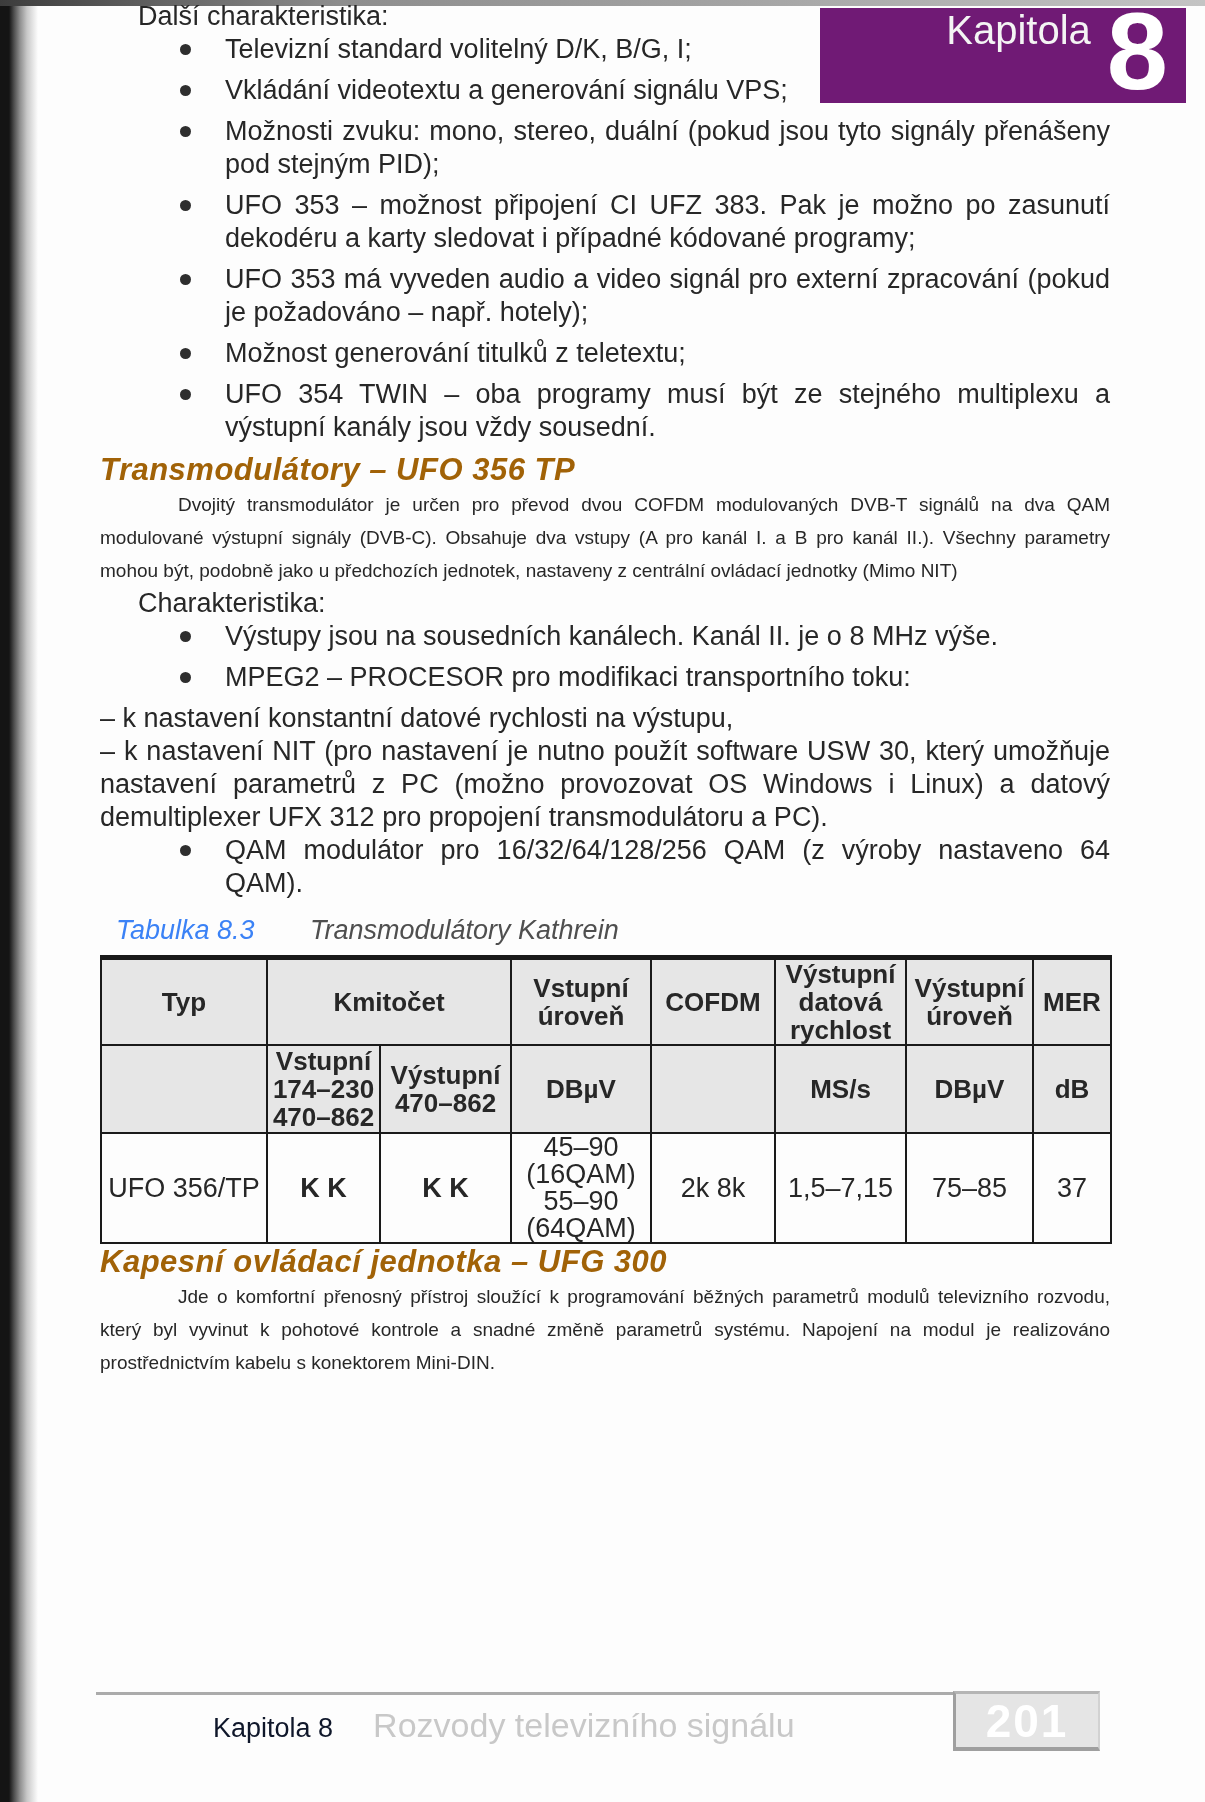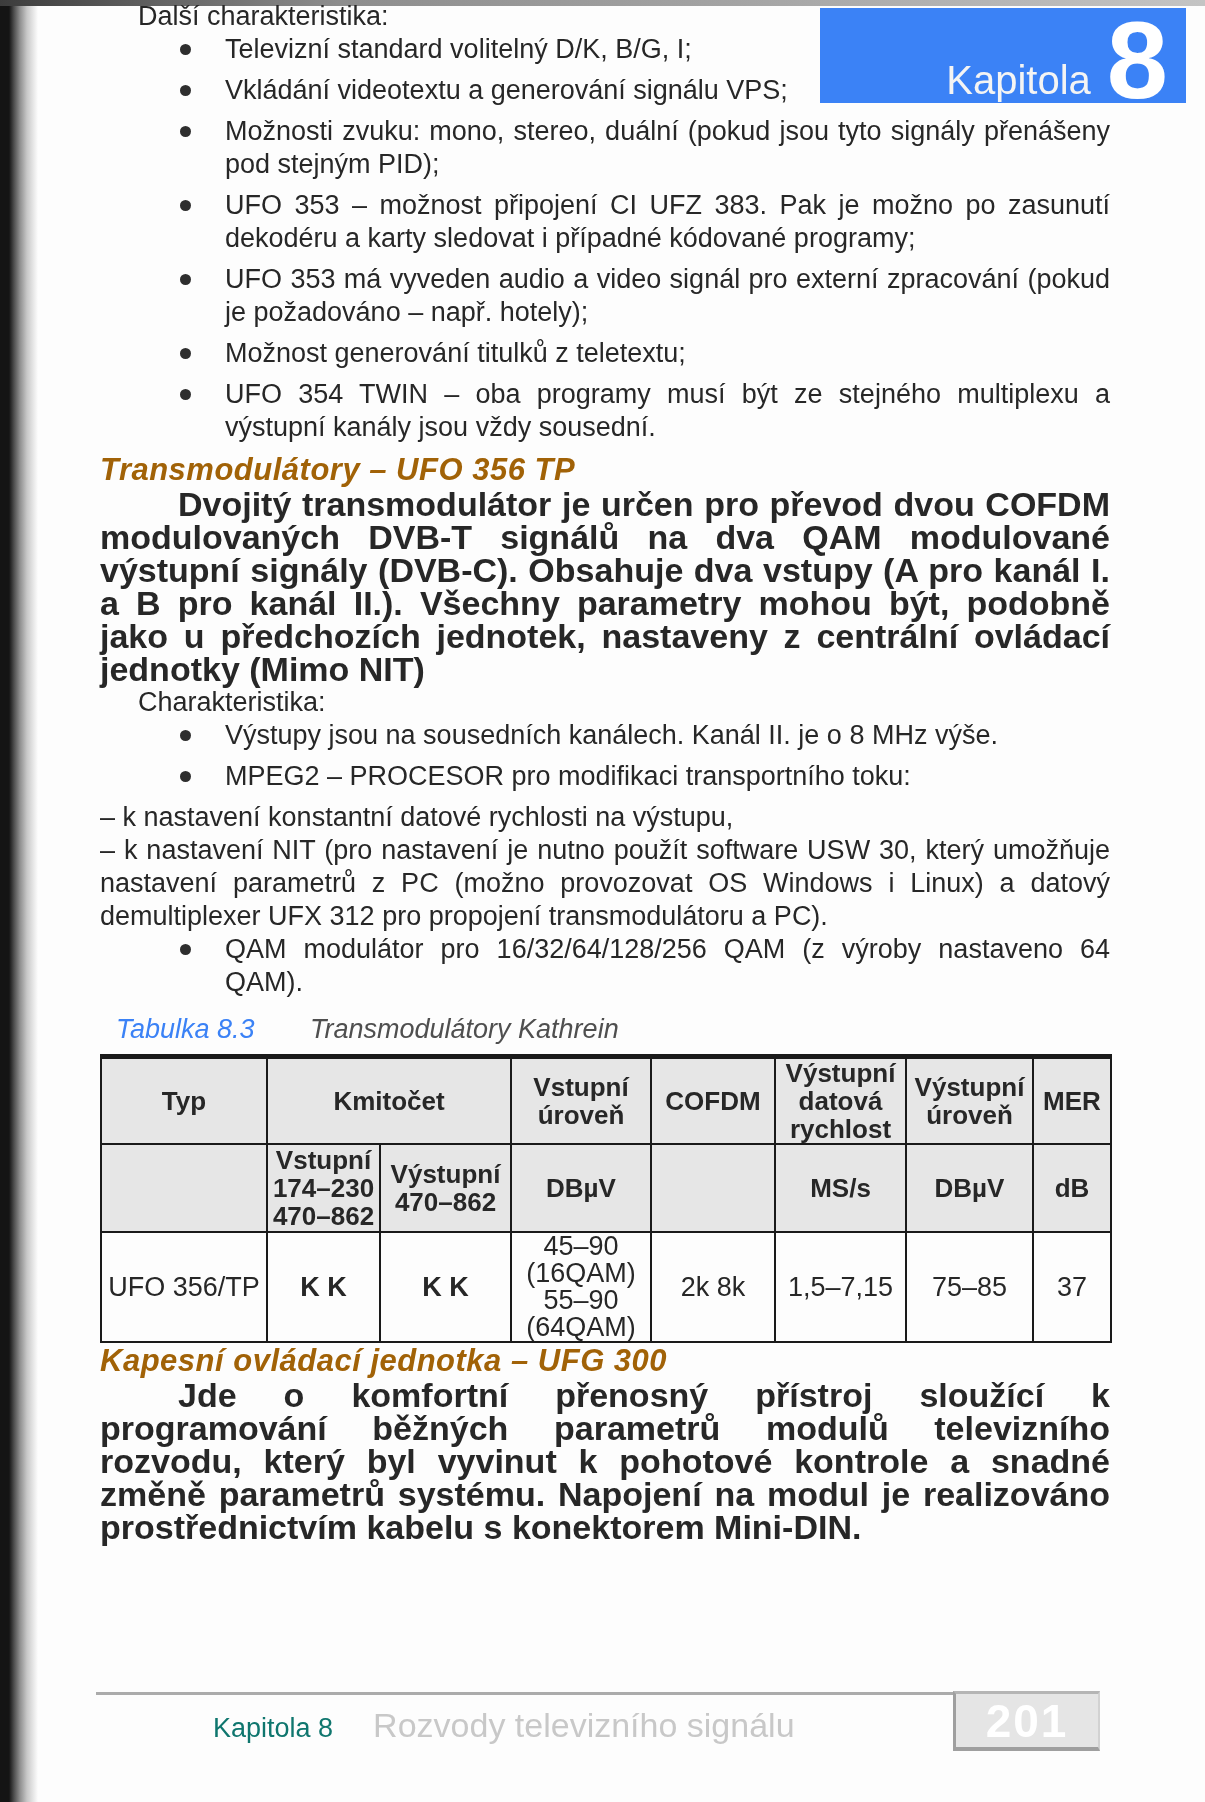--- a/index.html
+++ b/index.html
@@ -13,21 +13,21 @@
     position:absolute; left:0; top:0; width:38px; height:100%;
     background:linear-gradient(to right,#141414 0px,#141414 9px,#4e4e4e 14px,#8f8f8f 20px,#c8c8c8 27px,rgba(255,255,255,0) 38px);
   }
   .topedge {
     position:absolute; top:0; left:0; width:100%; height:6px;
     background:linear-gradient(to right,#3c3c3c,#8d8d8d 28%,#a3a3a3 60%,#c4c4c4);
   }
   
   .chapter-tab {
     position:absolute; left:820px; top:8px; width:366px; height:95px;
-    background:#3b82f6; display:flex; align-items:flex-end; justify-content:flex-end;
+    background:#701a75; display:flex; align-items:flex-start; justify-content:flex-end;
     padding-right:18px; box-sizing:border-box;
   }
   .chapter-word { color:#f4f4f4; font-size:40px; }
   .chapter-num  { color:#ffffff; font-size:110px; font-weight:bold; line-height:86px; margin-left:16px; }
 
   .content { position:absolute; left:100px; top:0; width:1010px; }
   .content p { margin:0; }
 
   .lead  { margin:100px 0 8px; font-size:27px; line-height:33px; text-indent:38px; }
   .lead2 { margin:12px 0 12px; font-size:27px; line-height:33px; text-indent:38px; }
@@ -42,22 +42,22 @@
   }
   .dash-item {
     margin:0 0 8px 129px; font-size:27px; line-height:33px; text-align:justify;
   }
 
   .sec-heading {
     margin:45px 0 0; font-size:31px; line-height:36px;
     color:#a16207; font-weight:bold; font-style:italic; letter-spacing:0.5px;
   }
   .para {
-    margin:10px 0 0; font-size:34px; line-height:33px;
-    text-align:justify; text-indent:78px;font-weight:bold;
+    margin:10px 0 0; font-size:19px; line-height:33px;
+    text-align:justify; text-indent:78px;
   }
 
   .tcaption { display:flex; margin-top:14px; font-size:27px; line-height:33px; font-style:italic; }
   .tcap-label { color:#3b82f6; width:166px; flex:none;margin-left:16px; }
   .tcap-text  { color:#4f4f4f;margin-left:28px; }
 
   .ktable {
     border-collapse:collapse; margin-top:8px; table-layout:fixed; width:1010px;
     border:2px solid #1a1a1a; border-top-width:5px;
   }
@@ -67,21 +67,21 @@
   }
   .ktable th { background:#e6e6e6; font-size:26px; font-weight:bold; line-height:28px; }
   .ktable td { font-size:27px; line-height:27px; background:#fdfdfd; }
   .ktable td.b { font-weight:bold; }
   .ktable tr.h1 { height:85px; }
   .ktable tr.h2 { height:88px; }
   .ktable tr.d  { height:108px; }
 
   .footer-rule { position:absolute; left:96px; top:1692px; width:857px; height:3px; background:#ababab; }
   .footer-text { position:absolute; left:213px; top:1706px; display:flex; align-items:baseline; gap:40px; }
-  .f-chap  { font-size:27px; color:#0f766e; }
+  .f-chap  { font-size:27px; color:#0f172a; }
   .f-title { font-size:34px; color:#c8c8c8; font-weight:normal; }
   .page-box {
     position:absolute; left:953px; top:1691px; width:147px; height:60px;
     background:#e5e5e5; box-sizing:border-box;
     border-top:3px solid #b5b5b5; border-left:3px solid #9f9f9f;
     border-bottom:4px solid #9f9f9f; border-right:2px solid #d2d2d2;
     display:flex; align-items:center; justify-content:center;
   }
   .page-num { color:#ffffff; font-size:46px; font-weight:bold; letter-spacing:2px; }
 </style>

